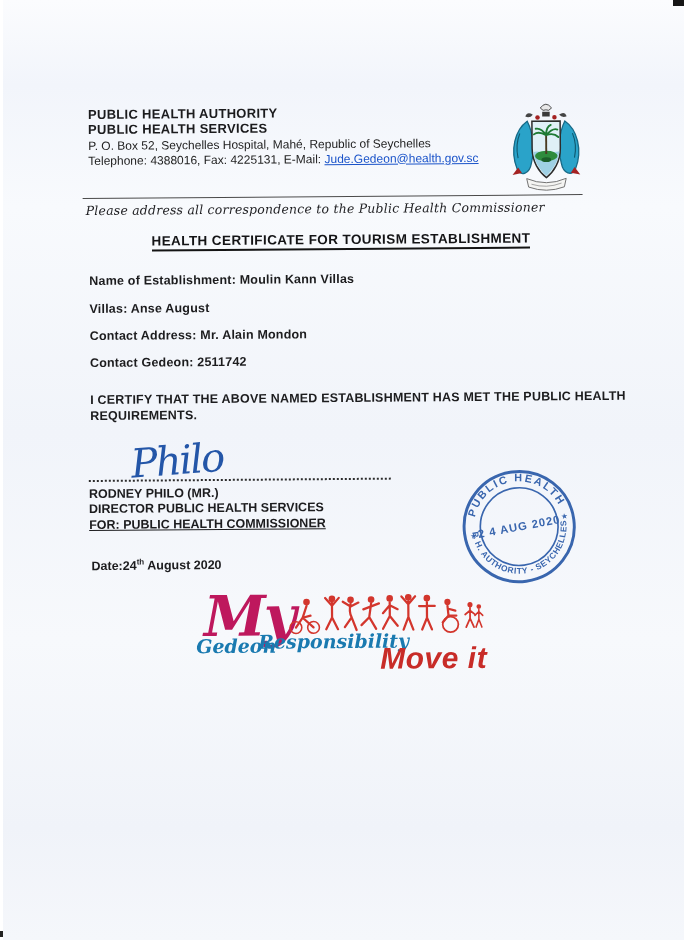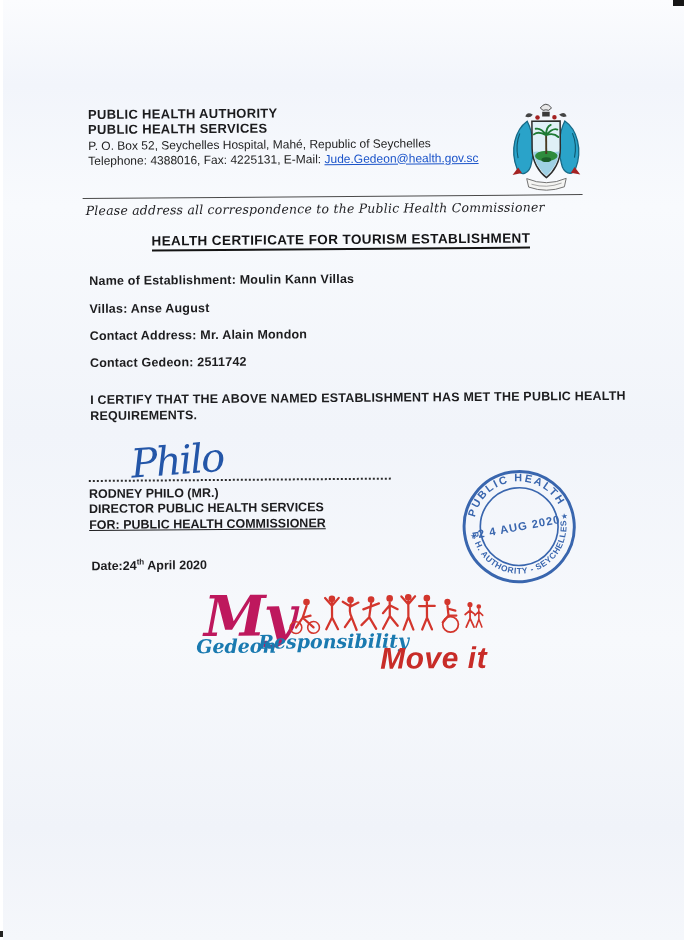--- a/index.html
+++ b/index.html
@@ -140,21 +140,21 @@
       <textPath href="#arcTop" startOffset="50%" text-anchor="middle">PUBLIC HEALTH</textPath>
     </text>
     <text fill="#2a5aa8" font-family="Liberation Sans, sans-serif" font-size="8.6" font-weight="bold" letter-spacing="0.6">
       <textPath href="#arcBot" startOffset="50%" text-anchor="middle">P. H. AUTHORITY - SEYCHELLES</textPath>
     </text>
     <text x="60" y="64" text-anchor="middle" fill="#2a5aa8" font-family="Liberation Sans, sans-serif" font-size="11.5" font-weight="bold" letter-spacing="1" transform="rotate(-3 60 60)">2 4 AUG 2020</text>
     <text x="13" y="66" text-anchor="middle" fill="#2a5aa8" font-size="8">★</text>
     <text x="107" y="58" text-anchor="middle" fill="#2a5aa8" font-size="8">★</text>
   </svg>
 
-  <div class="abs date-line" style="left:90px;top:556px;"><span>Date:</span><span class="date-day">24</span><sup>th</sup><span class="date-rest">April 2020</span></div>
+  <div class="abs date-line" style="left:90px;top:556px;"><span>Date:</span><span class="date-day">24</span><sup>th</sup><span class="date-rest">August 2020</span></div>
 
   <div class="abs" style="left:190px;top:586px;width:320px;height:90px;">
     <div class="abs logo-my" style="left:12px;top:4px;">My</div>
     <div class="abs logo-script" style="left:4px;top:48px;">Gedeon</div>
     <div class="abs logo-script" style="left:66px;top:44px;">Responsibility</div>
     <svg class="abs" style="left:96px;top:4px;" width="196" height="46" viewBox="0 0 200 47">
 
       <circle cx="8" cy="38" r="6" class="fig-stroke" style="stroke-width:1.6"></circle>
       <circle cx="26" cy="38" r="6" class="fig-stroke" style="stroke-width:1.6"></circle>
       <circle cx="19" cy="12" r="3.4" class="fig-fill"></circle>

